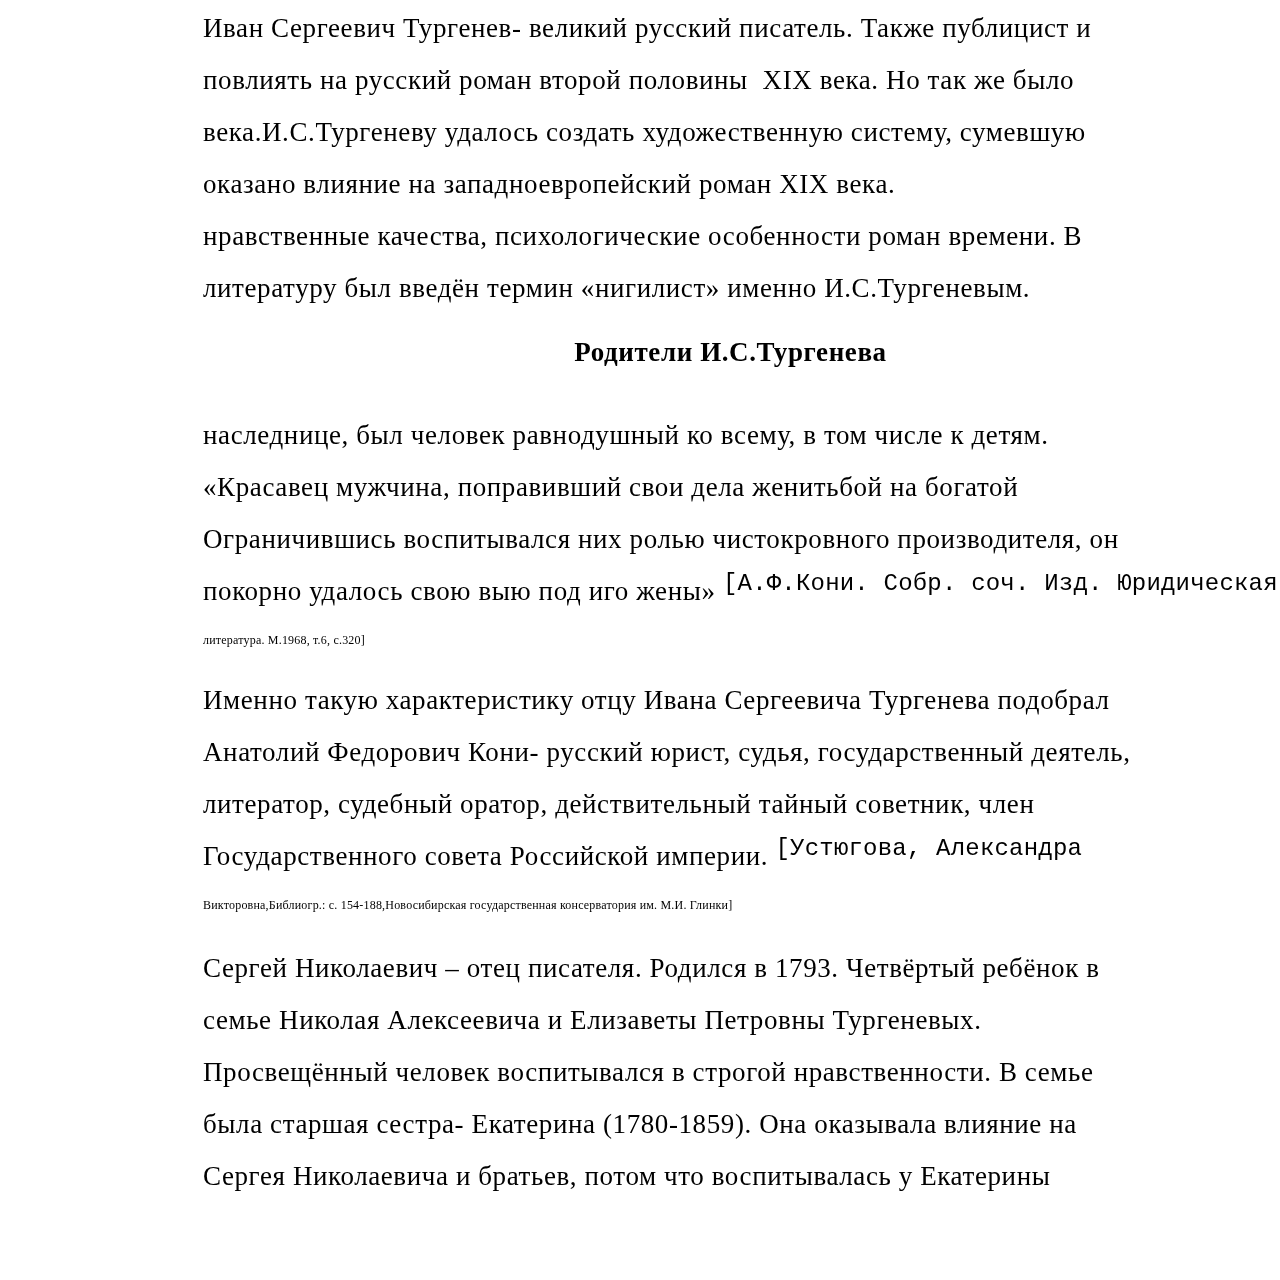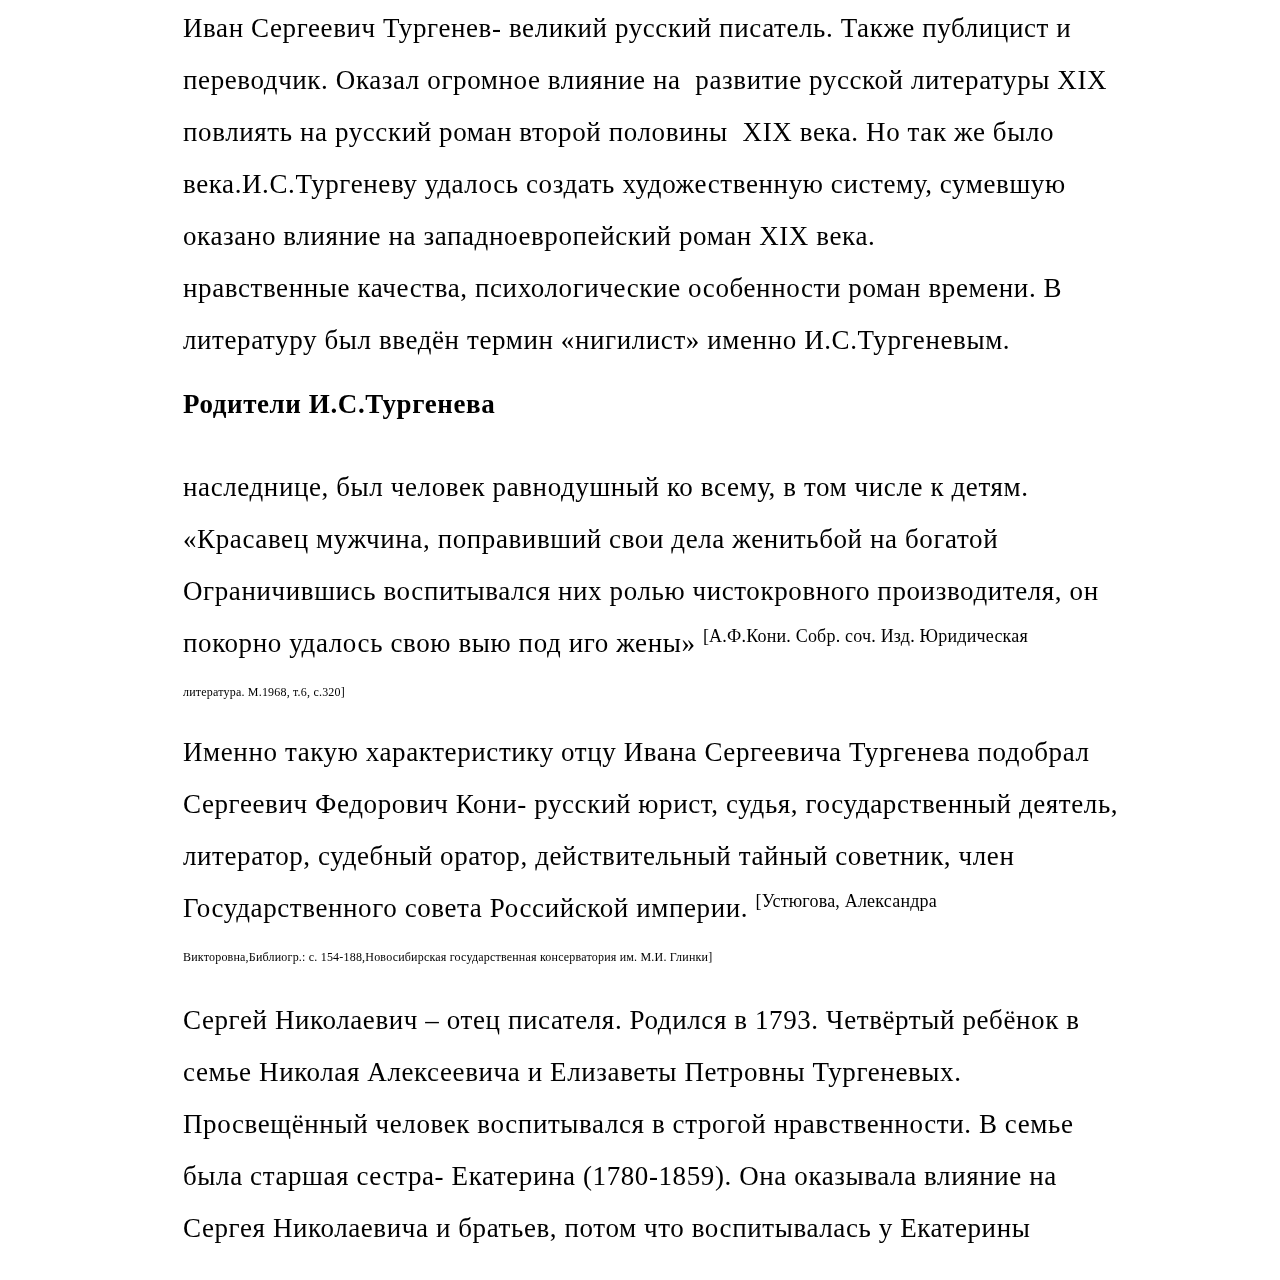--- a/index.html
+++ b/index.html
@@ -23,74 +23,75 @@
     width: 1075px;
     color: #000000;
     font-family: "Liberation Serif", "DejaVu Serif", serif;
     font-size: 27px;
     letter-spacing: 0.6px;
     line-height: 52px;
   }
   .para { margin: 0; }
   .para.heading { font-weight: bold; }
   
-  .para.idx-2 { margin-top: 12px; }  
+  .para.idx-2 { margin-top: 12px; text-align: center; }  
   .para.idx-3 { margin-top: 31px; }
   .para.idx-4 { margin-top: 21px; }
   .para.idx-5 { margin-top: 24px; }
   .line {
     white-space: pre;
     height: 52px;
     overflow: visible;
+    margin-left: 20px;
   }
   .line.cite-only {
     height: 36px;
     line-height: 36px;
   }
   .seg { display: inline; }
   .seg.sup {
-    font-size: 18px;
+    font-size: 24px;
     letter-spacing: 0.2px;
     position: relative;
     top: -10px;
+    font-family: Liberation Mono, monospace;
   }
   .seg.cite {
     font-size: 12px;
     letter-spacing: 0.2px;
   }
 </style>
 </head>
 <body>
 
 <div class="page">
   <div class="content" id="content">
       <div class="para body idx-0">
         <div class="line"><span class="seg normal">Иван Сергеевич Тургенев- великий русский писатель. Также публицист и</span></div>
-        <div class="line"><span class="seg normal">переводчик. Оказал огромное влияние на  развитие русской литературы XIX</span></div>
         <div class="line"><span class="seg normal">повлиять на русский роман второй половины  XIX века. Но так же было</span></div>
         <div class="line"><span class="seg normal">века.И.С.Тургеневу удалось создать художественную систему, сумевшую</span></div>
         <div class="line"><span class="seg normal">оказано влияние на западноевропейский роман XIX века.</span></div>
       </div>
       <div class="para body idx-1">
         <div class="line"><span class="seg normal">нравственные качества, психологические особенности роман времени. В</span></div>
         <div class="line"><span class="seg normal">литературу был введён термин «нигилист» именно И.С.Тургеневым.</span></div>
       </div>
       <div class="para heading idx-2">
         <div class="line"><span class="seg normal">Родители И.С.Тургенева</span></div>
       </div>
       <div class="para body idx-3">
         <div class="line"><span class="seg normal">наследнице, был человек равнодушный ко всему, в том числе к детям.</span></div>
         <div class="line"><span class="seg normal">«Красавец мужчина, поправивший свои дела женитьбой на богатой</span></div>
         <div class="line"><span class="seg normal">Ограничившись воспитывался них ролью чистокровного производителя, он</span></div>
         <div class="line"><span class="seg normal">покорно удалось свою выю под иго жены» </span><span class="seg sup">[А.Ф.Кони. Собр. соч. Изд. Юридическая</span></div>
         <div class="line cite-only"><span class="seg cite">литература. М.1968, т.6, с.320]</span></div>
       </div>
       <div class="para body idx-4">
         <div class="line"><span class="seg normal">Именно такую характеристику отцу Ивана Сергеевича Тургенева подобрал</span></div>
-        <div class="line"><span class="seg normal">Сергеевич Федорович Кони- русский юрист, судья, государственный деятель,</span></div>
+        <div class="line"><span class="seg normal">Анатолий Федорович Кони- русский юрист, судья, государственный деятель,</span></div>
         <div class="line"><span class="seg normal">литератор, судебный оратор, действительный тайный советник, член</span></div>
         <div class="line"><span class="seg normal">Государственного совета Российской империи. </span><span class="seg sup">[Устюгова, Александра</span></div>
         <div class="line cite-only"><span class="seg cite">Викторовна,Библиогр.: с. 154-188,Новосибирская государственная консерватория им. М.И. Глинки]</span></div>
       </div>
       <div class="para body idx-5">
         <div class="line"><span class="seg normal">Сергей Николаевич – отец писателя. Родился в 1793. Четвёртый ребёнок в</span></div>
         <div class="line"><span class="seg normal">семье Николая Алексеевича и Елизаветы Петровны Тургеневых.</span></div>
         <div class="line"><span class="seg normal">Просвещённый человек воспитывался в строгой нравственности. В семье</span></div>
         <div class="line"><span class="seg normal">была старшая сестра- Екатерина (1780-1859). Она оказывала влияние на</span></div>
         <div class="line"><span class="seg normal">Сергея Николаевича и братьев, потом что воспитывалась у Екатерины</span></div>

